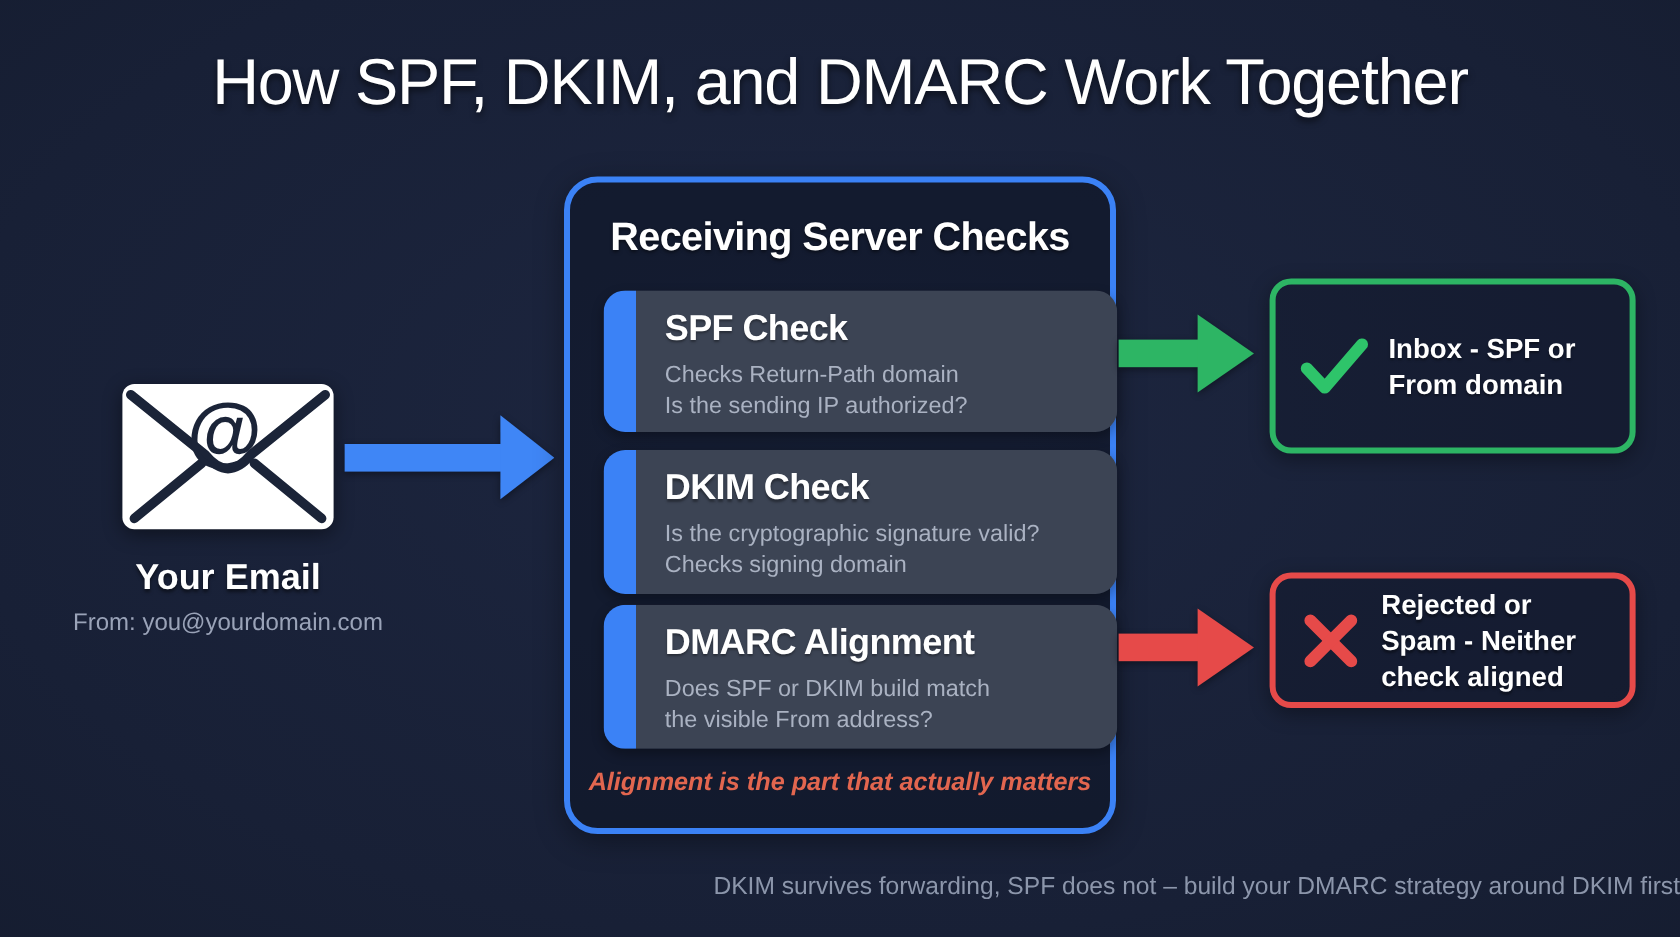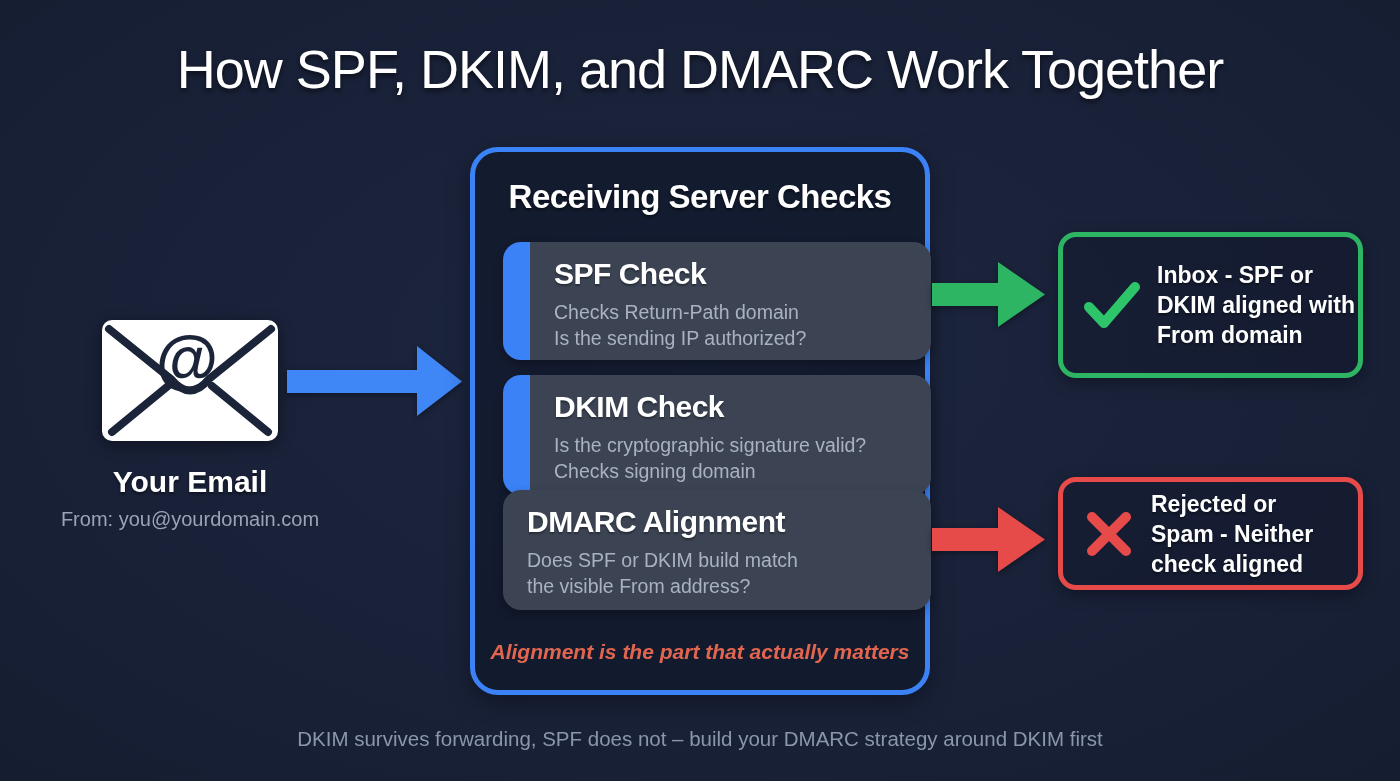--- a/index.html
+++ b/index.html
@@ -82,21 +82,21 @@
   .check-card {
     position: absolute;
     left: 28px; width: 428px;
     display: flex;
     border-radius: 18px;
     overflow: hidden;
     box-shadow: 0 4px 10px rgba(0,0,0,0.30);
   }
   .check-card-1 { top: 90px;  height: 118px; }
   .check-card-2 { top: 223px; height: 120px; }
-  .check-card-3 { top: 338px; height: 120px; flex-direction: column; }
+  .check-card-3 { top: 352px; height: 120px; }
   .card-stripe { width: 27px; background: #3b82f6; flex: none; }
   .card-body   { flex: 1; background: #3c4454; padding: 15px 22px 12px 24px; }
   .card-title {
     color: #ffffff;
     font-size: 30px;
     font-weight: bold;
     letter-spacing: -0.5px;
     margin-bottom: 8px;
     text-shadow: 0 2px 2px rgba(0,0,0,0.35);
   }
@@ -136,21 +136,21 @@
     font-weight: bold;
     line-height: 30px;
     text-shadow: 0 2px 2px rgba(0,0,0,0.4);
   }
   .outcome-line { display: block; }
 
   
   .footer-note {
     position: absolute;
     top: 727px; left: 0; width: 100%;
-    text-align: center;
+    text-align: right;
     color: #8c96ab;
     font-size: 20.5px;
   }
 </style>
 </head>
 <body>
 
 <div class="stage">
 
   <h1 class="main-title">How SPF, DKIM, and DMARC Work Together</h1>
@@ -216,21 +216,20 @@
     <rect x="0" y="25" width="69" height="23" fill="#e64a49"></rect>
     <polygon points="66,4 113,36.5 66,69" fill="#e64a49"></polygon>
   </svg>
 
   <div class="outcome-box outcome-pass">
     <svg class="outcome-icon" width="58" height="50" viewBox="0 0 58 50">
       <polyline points="6,27 21,43 52,7" fill="none" stroke="#2ec46a" stroke-width="10" stroke-linecap="round" stroke-linejoin="round"></polyline>
     </svg>
     <div class="outcome-text">
       <span class="outcome-line">Inbox - SPF or</span>
-      <span class="outcome-line">DKIM aligned with</span>
       <span class="outcome-line">From domain</span>
     </div>
   </div>
 
   <div class="outcome-box outcome-fail">
     <svg class="outcome-icon" width="52" height="50" viewBox="0 0 52 50">
       <line x1="9" y1="8" x2="43" y2="42" stroke="#e64a49" stroke-width="10" stroke-linecap="round"></line>
       <line x1="43" y1="8" x2="9" y2="42" stroke="#e64a49" stroke-width="10" stroke-linecap="round"></line>
     </svg>
     <div class="outcome-text">

